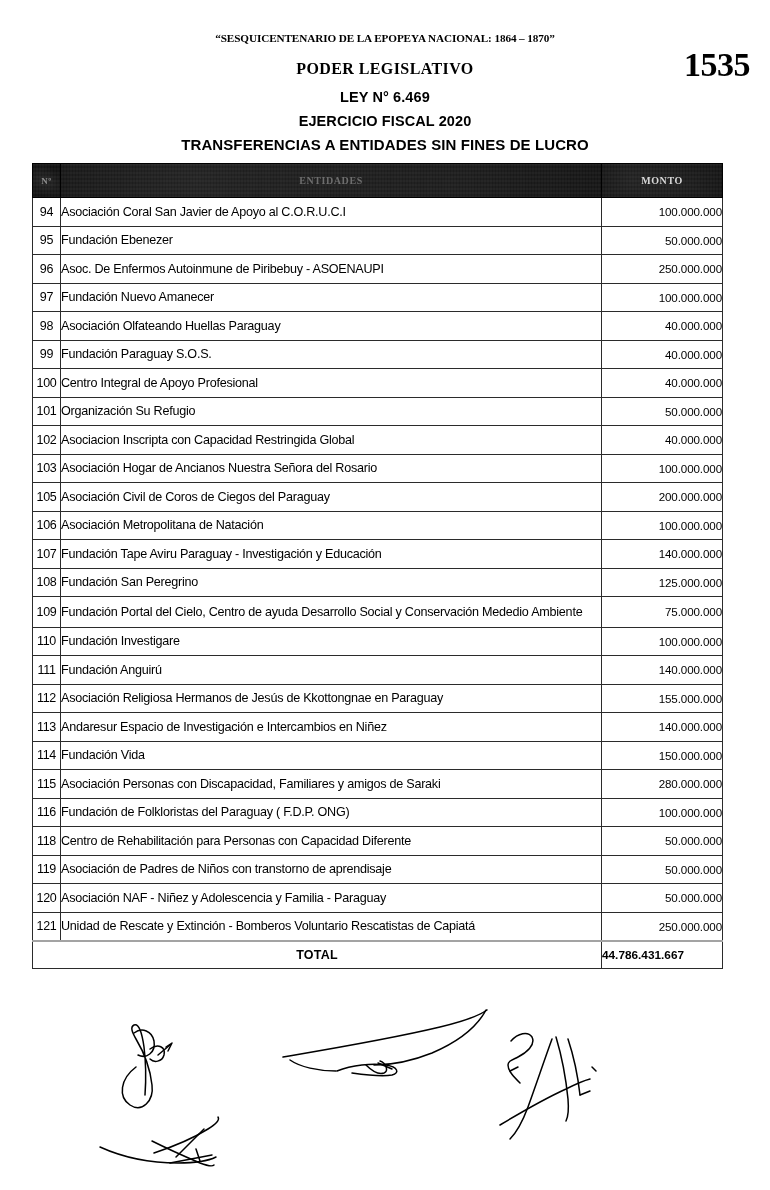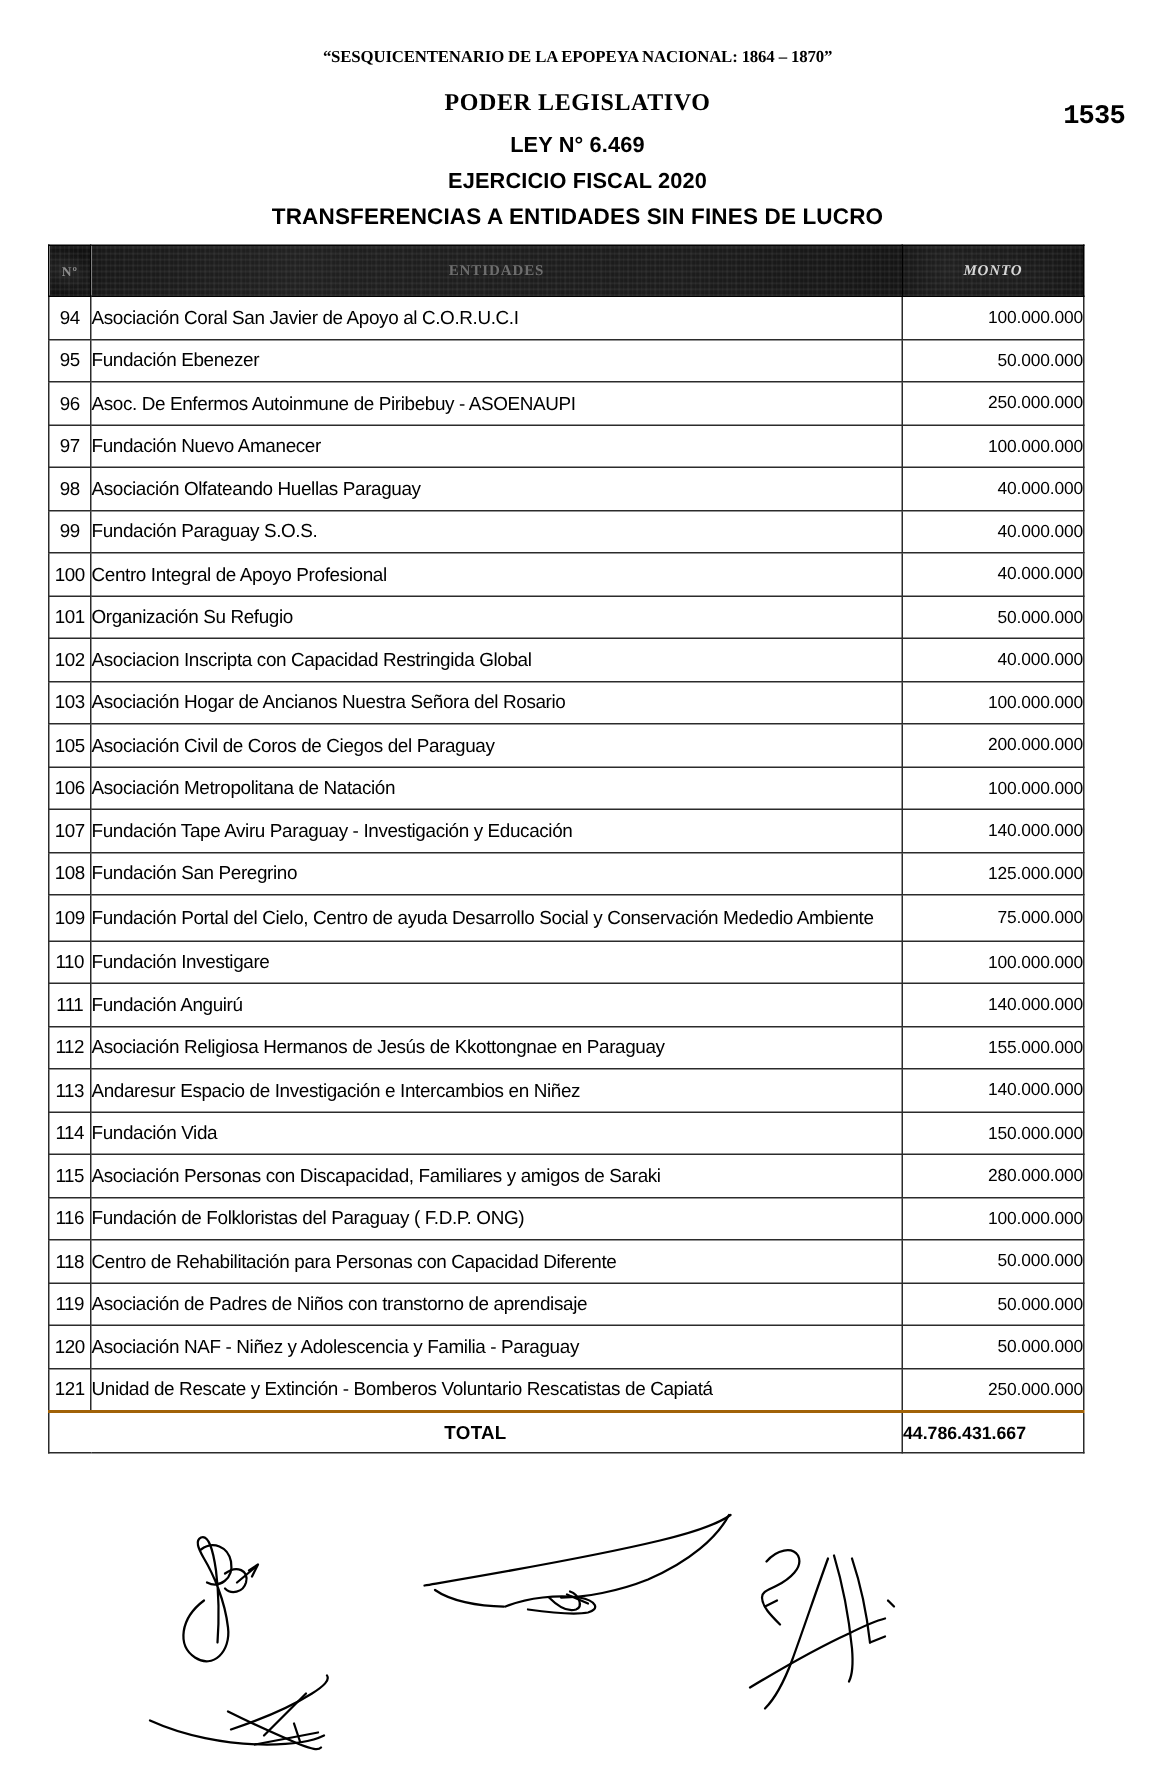--- a/index.html
+++ b/index.html
@@ -55,24 +55,24 @@
   }
   .transfer {
     font-size: 15px;
     margin-top: 7px;
     letter-spacing: 0.1px;
   }
 
   .page-number {
     position: absolute;
     right: 20px;
-    top: 68px;
-    font-family: Liberation Mono, monospace;
-    font-weight: bold;
-    font-size: 18px;
+    top: 46px;
+    font-family: Liberation Serif, serif;
+    font-weight: bold;
+    font-size: 34px;
     letter-spacing: -0.5px;
   }
 
   
   .table-wrap {
     position: absolute;
     left: 32px;
     top: 163px;
     width: 635px;
   }
@@ -104,21 +104,21 @@
     font-family: "Liberation Serif", serif;
     font-weight: bold;
     font-size: 10px;
     letter-spacing: 0.6px;
     text-align: center;
     position: relative;
     overflow: hidden;
   }
   thead tr.hdr th.h-num  { font-size: 9px; color: #8e8e8e; }
   thead tr.hdr th.h-name { color: #6e6e6e; }
-  thead tr.hdr th.h-amt  { color: #d8d8d8; font-style: italic; }
+  thead tr.hdr th.h-amt  { color: #d8d8d8; }
 
   
   tbody tr.row td { height: 27.5px; }
   td.num {
     text-align: center;
     font-size: 12.5px;
     font-family: "Liberation Sans", sans-serif;
     letter-spacing: -0.3px;
   }
   td.name {
@@ -138,21 +138,21 @@
   td.amt {
     text-align: right;
     font-size: 11.6px;
     padding-right: 7px;
     letter-spacing: -0.1px;
     white-space: nowrap;
   }
 
   tbody tr.total td {
     height: 26px;
-    border-top: 2px solid #a16207;
+    border-top: 2px solid #a3a3a3;
   }
   td.total-label {
     text-align: center;
     font-weight: bold;
     font-size: 12.5px;
     letter-spacing: 0.2px;
   }
   td.total-amt {
     text-align: left;
     font-weight: bold;

